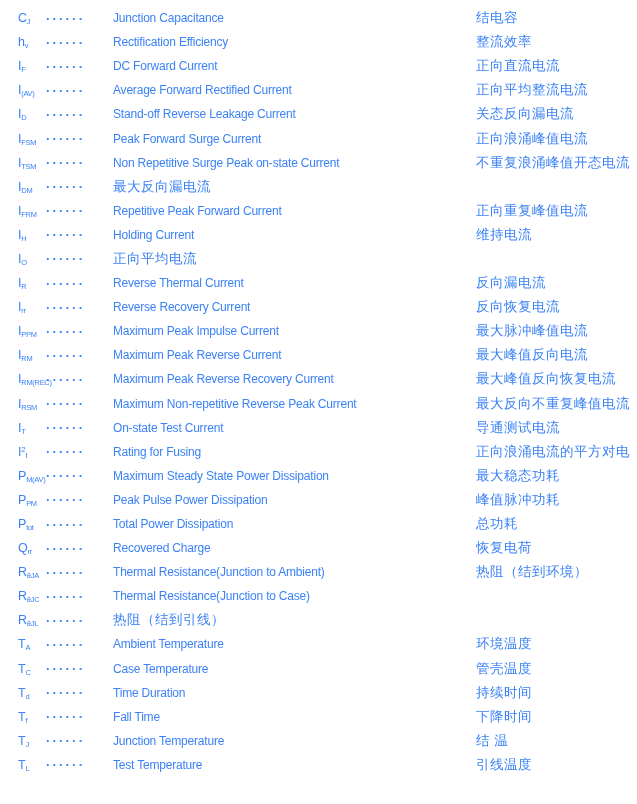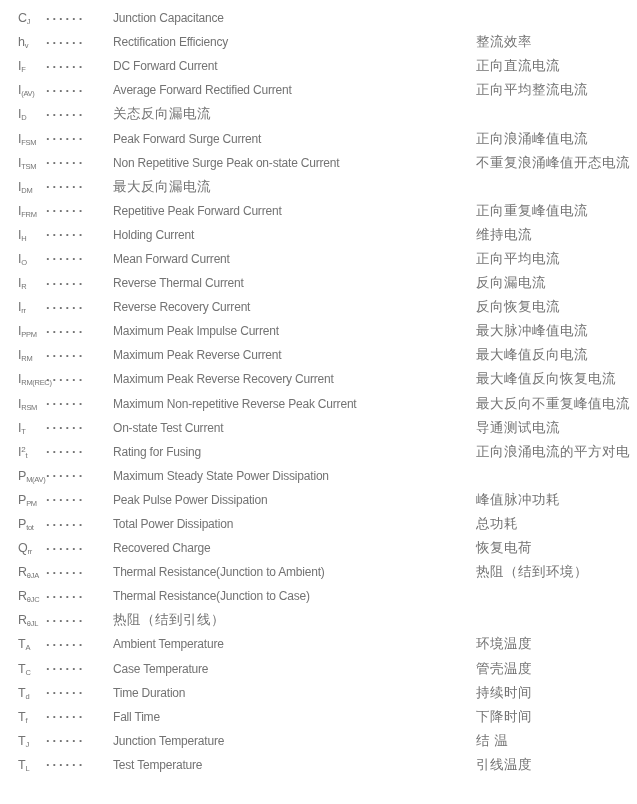--- a/index.html
+++ b/index.html
@@ -2,21 +2,21 @@
 <html><head>
 <meta charset="utf-8">
 <style>
   html, body { margin: 0; padding: 0; background: #ffffff; }
   .page {
     position: relative;
     width: 637px;
     height: 804px;
     overflow: hidden;
     background: #ffffff;
-    color: #737373;
+    color: #3b82f6;
     font-family: "Liberation Sans", "DejaVu Sans", sans-serif;
     padding-top: 6px;
     box-sizing: border-box;
   }
   .row {
     display: flex;
     align-items: center;
     height: 24.1px;
     white-space: nowrap;
   }
@@ -63,20 +63,21 @@
 </style>
 </head>
 <body>
 
 <div class="page">
   <div>
   <div class="row">
     <span class="sym"><span>C</span><sup></sup><sub>J</sub></span>
     <span class="dots">······</span>
     <span class="en">Junction Capacitance</span>
+    <span class="zh">结电容</span>
   </div>
 
   <div class="row">
     <span class="sym"><span>h</span><sup></sup><sub>v</sub></span>
     <span class="dots">······</span>
     <span class="en">Rectification Efficiency</span>
     <span class="zh">整流效率</span>
   </div>
 
   <div class="row">
@@ -89,20 +90,21 @@
   <div class="row">
     <span class="sym"><span>I</span><sup></sup><sub>(AV)</sub></span>
     <span class="dots">······</span>
     <span class="en">Average Forward Rectified Current</span>
     <span class="zh">正向平均整流电流</span>
   </div>
 
   <div class="row">
     <span class="sym"><span>I</span><sup></sup><sub>D</sub></span>
     <span class="dots">······</span>
+    <span class="en">Stand-off Reverse Leakage Current</span>
     <span class="zh">关态反向漏电流</span>
   </div>
 
   <div class="row">
     <span class="sym"><span>I</span><sup></sup><sub>FSM</sub></span>
     <span class="dots">······</span>
     <span class="en">Peak Forward Surge Current</span>
     <span class="zh">正向浪涌峰值电流</span>
   </div>
 
@@ -129,21 +131,20 @@
   <div class="row">
     <span class="sym"><span>I</span><sup></sup><sub>H</sub></span>
     <span class="dots">······</span>
     <span class="en">Holding Current</span>
     <span class="zh">维持电流</span>
   </div>
 
   <div class="row">
     <span class="sym"><span>I</span><sup></sup><sub>O</sub></span>
     <span class="dots">······</span>
-    <span class="en">Mean Forward Current</span>
     <span class="zh">正向平均电流</span>
   </div>
 
   <div class="row">
     <span class="sym"><span>I</span><sup></sup><sub>R</sub></span>
     <span class="dots">······</span>
     <span class="en">Reverse Thermal Current</span>
     <span class="zh">反向漏电流</span>
   </div>
 
@@ -194,20 +195,21 @@
     <span class="dots">······</span>
     <span class="en">Rating for Fusing</span>
     <span class="zh">正向浪涌电流的平方对电</span>
   </div>
 
 
   <div class="row">
     <span class="sym"><span>P</span><sup></sup><sub>M(AV)</sub></span>
     <span class="dots">······</span>
     <span class="en">Maximum Steady State Power Dissipation</span>
+    <span class="zh">最大稳态功耗</span>
   </div>
 
   <div class="row">
     <span class="sym"><span>P</span><sup></sup><sub>PM</sub></span>
     <span class="dots">······</span>
     <span class="en">Peak Pulse Power Dissipation</span>
     <span class="zh">峰值脉冲功耗</span>
   </div>
 
   <div class="row">

